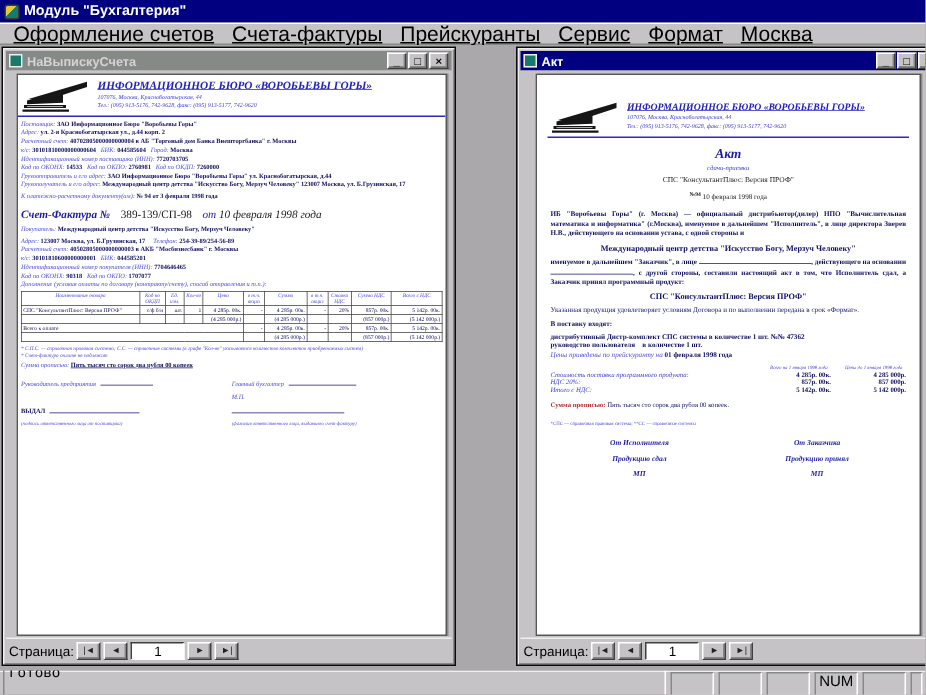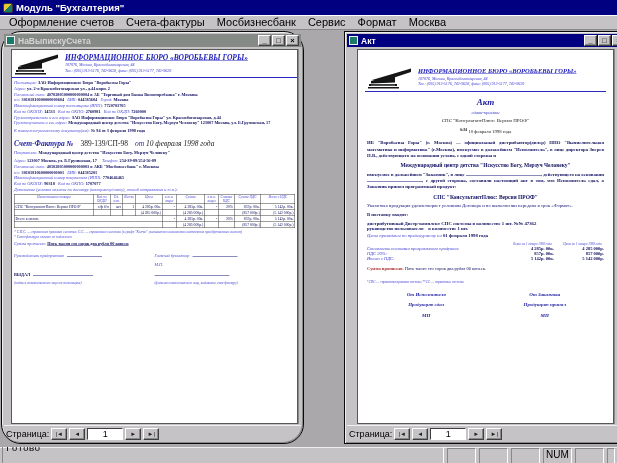--- a/index.html
+++ b/index.html
@@ -5,30 +5,30 @@
   * { box-sizing: border-box; margin: 0; padding: 0; }
   html,body { width:617px; height:463px; overflow:hidden; }
   body { font-family:"Liberation Sans",sans-serif; background:#bdbabd; color:#000; }
 
   
   .titlebar { height:15px; background:#000080; color:#fff; display:flex; align-items:center;
               gap:3px; padding:0 3px; font-size:9.5px; font-weight:bold; }
   .app-icon { width:10px; height:10px; flex:0 0 auto;
               background:linear-gradient(135deg,#e8c830 0 45%,#1a7a6a 45% 100%);
               border:1px solid #3a3a3a; border-radius:2px; }
-  .menubar { height:15px; background:#c6c3c6; display:flex; align-items:center; font-size:11px;
-             padding-left:3px; border-bottom:1px solid #868a86; box-shadow:inset 0 1px 0 #fff; }
+  .menubar { height:15px; background:#c6c3c6; display:flex; align-items:center; font-size:14px;
+             padding-left:3px; border-bottom:1px solid #868a86; box-shadow:inset 0 1px 0 #fff;text-decoration:underline; }
   .menu-item { padding:1px 6px; white-space:nowrap; }
 
   
   .mdi { position:relative; height:417px; background:#aba8ab; overflow:hidden; }
   .win { position:absolute; display:flex; flex-direction:column; background:#c6c3c6; padding:2px;
          border:1px solid #0a0a0a;
          box-shadow:inset 1px 1px 0 #efefef, inset -1px -1px 0 #868a86; }
-  .win-left  { left:1px;  top:1px; width:303px; height:413px;border-radius:20px; }
+  .win-left  { left:1px;  top:1px; width:303px; height:413px; }
   .win-right { left:344px; top:1px; width:286px; height:413px; }
   .win-title { height:13px; flex:0 0 auto; display:flex; align-items:center; gap:3px;
                padding:0 2px; font-size:8.5px; font-weight:bold; }
   .win-title.inactive { background:#868a86; color:#d6d3d6; }
   .win-title.active   { background:#000080; color:#fff; }
   .doc-icon { width:9px; height:9px; background:#1a7a6a; border:1px solid #efefef; flex:0 0 auto; }
   .win-btns { margin-left:auto; display:flex; gap:1px; }
   .tbtn { width:13px; height:11px; background:#c6c3c6; color:#000; text-align:center;
           font-size:7.5px; line-height:9px; font-weight:bold;
           border:1px solid; border-color:#fff #404040 #404040 #fff;
@@ -125,21 +125,21 @@
 <body>
 
 <div class="titlebar">
   <span class="app-icon"></span>
   <span>Модуль "Бухгалтерия"</span>
 </div>
 
 <div class="menubar">
   <span class="menu-item">Оформление счетов</span>
   <span class="menu-item">Счета-фактуры</span>
-  <span class="menu-item">Мосбизнесбанк</span>
+  <span class="menu-item">Прейскуранты</span>
   <span class="menu-item">Сервис</span>
   <span class="menu-item">Формат</span>
   <span class="menu-item">Москва</span>
 </div>
 
 <div class="mdi">
 
   <div class="win win-left">
     <div class="win-title inactive">
       <span class="doc-icon"></span>

